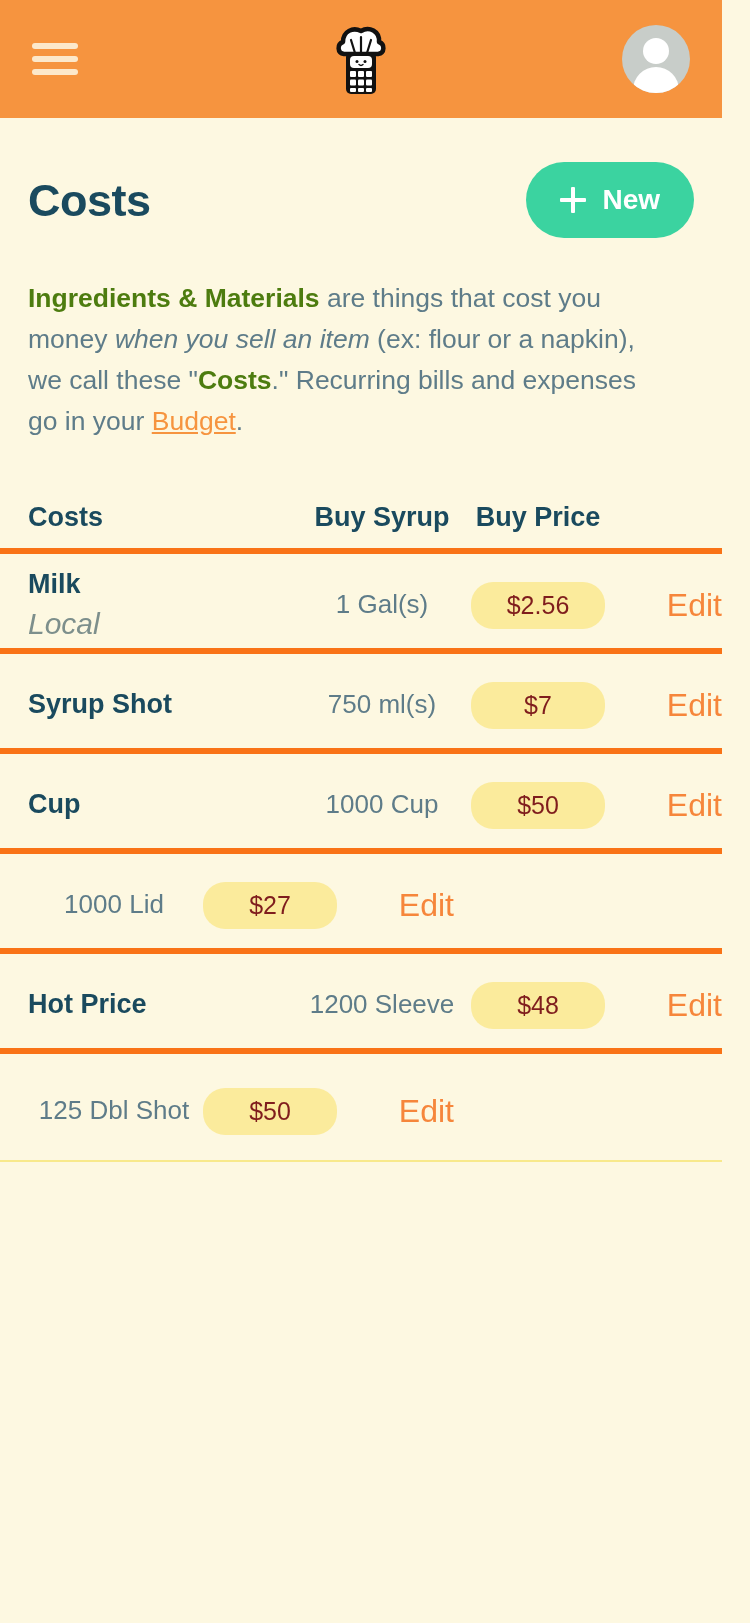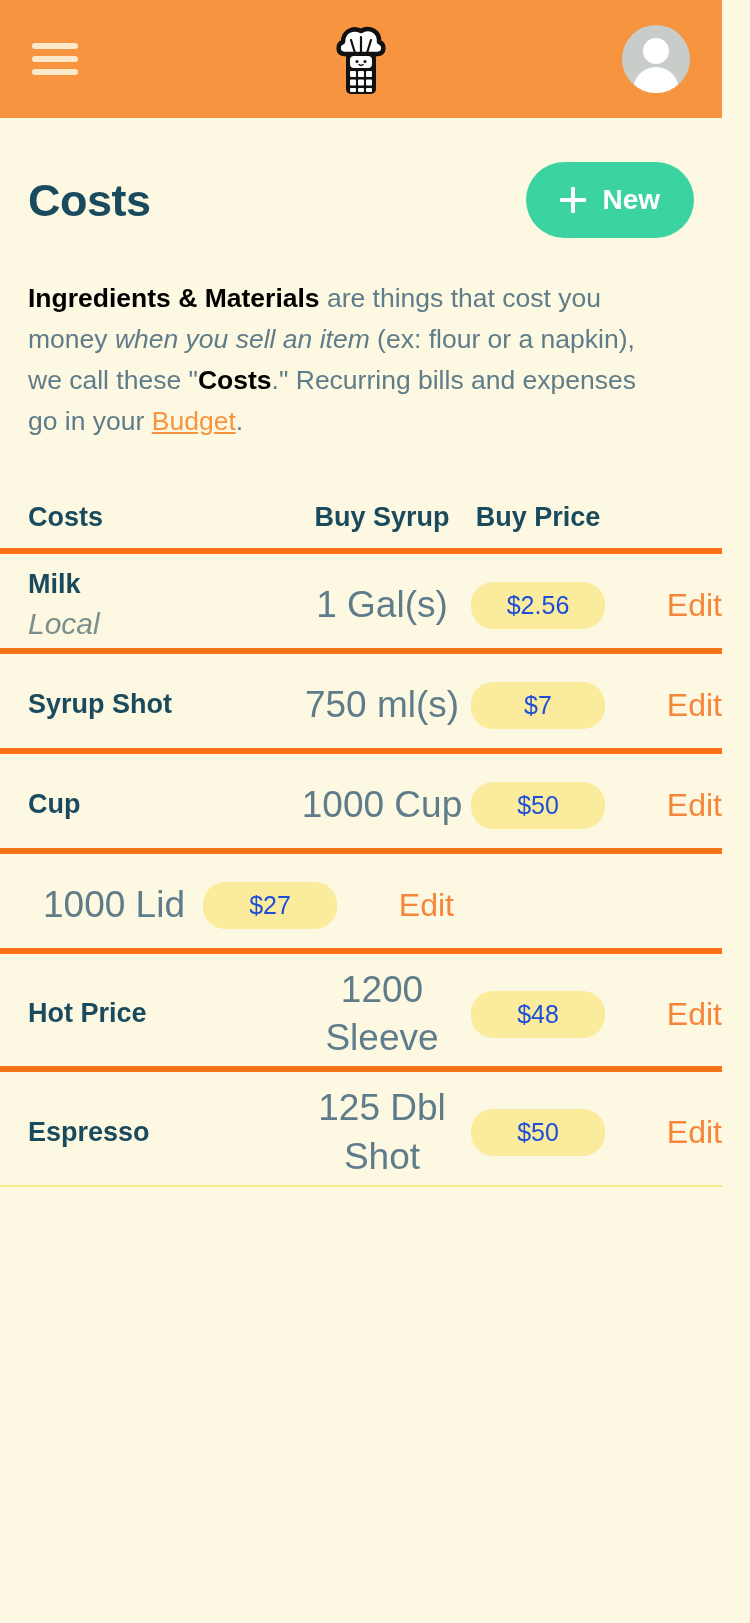--- a/index.html
+++ b/index.html
@@ -130,21 +130,21 @@
   .plus-icon::after  { top: 0; left: 11px; height: 26px; width: 4px; }
 
   
   .description {
     padding: 40px 28px 0 28px;
     font-size: 26.5px;
     line-height: 1.55;
     color: #5E7C89;
     max-width: 700px;
   }
-  .description b { color: #000000; font-weight: bold; }
+  .description b { color: #4d7c0f; font-weight: bold; }
   .description i { font-style: italic; }
   .link-budget {
     color: #F6943F;
     text-decoration: underline;
     cursor: pointer;
     text-align: center;
   }
 
   
   .table {
@@ -186,28 +186,28 @@
     line-height: 1.25;
   }
   .item-sub {
     font-size: 30px;
     font-style: italic;
     color: #7D8F8C;
     line-height: 1.3;
     margin-top: 2px;
   }
   .amount-text {
-    font-size: 37px;
+    font-size: 26px;
     color: #5E7C89;
     line-height: 1.3;
   }
   .price-pill {
     display: inline-block;
     background: #FBEB9C;
-    color: #1d4ed8;
+    color: #7f1d1d;
     font-size: 25px;
     border-radius: 22px;
     padding: 9px 0;
     width: 134px;
     text-align: center;
   }
   .edit-link {
     font-size: 32px;
     color: #F6863B;
     cursor: pointer;
@@ -327,23 +327,20 @@
           <div class="c-name">
             <div class="item-name">Hot Price</div>
           </div>
           <div class="c-amount">
             <div class="amount-text">1200 Sleeve</div>
           </div>
           <div class="c-price"><span class="price-pill">$48</span></div>
           <div class="c-edit"><a class="edit-link">Edit</a></div>
         </div>
         <div class="t-row tall">
-          <div class="c-name">
-            <div class="item-name">Espresso</div>
-          </div>
           <div class="c-amount">
             <div class="amount-text">125 Dbl Shot</div>
           </div>
           <div class="c-price"><span class="price-pill">$50</span></div>
           <div class="c-edit"><a class="edit-link">Edit</a></div>
         </div>
       </div>
     <div class="table-end"></div>
   </div>
 

